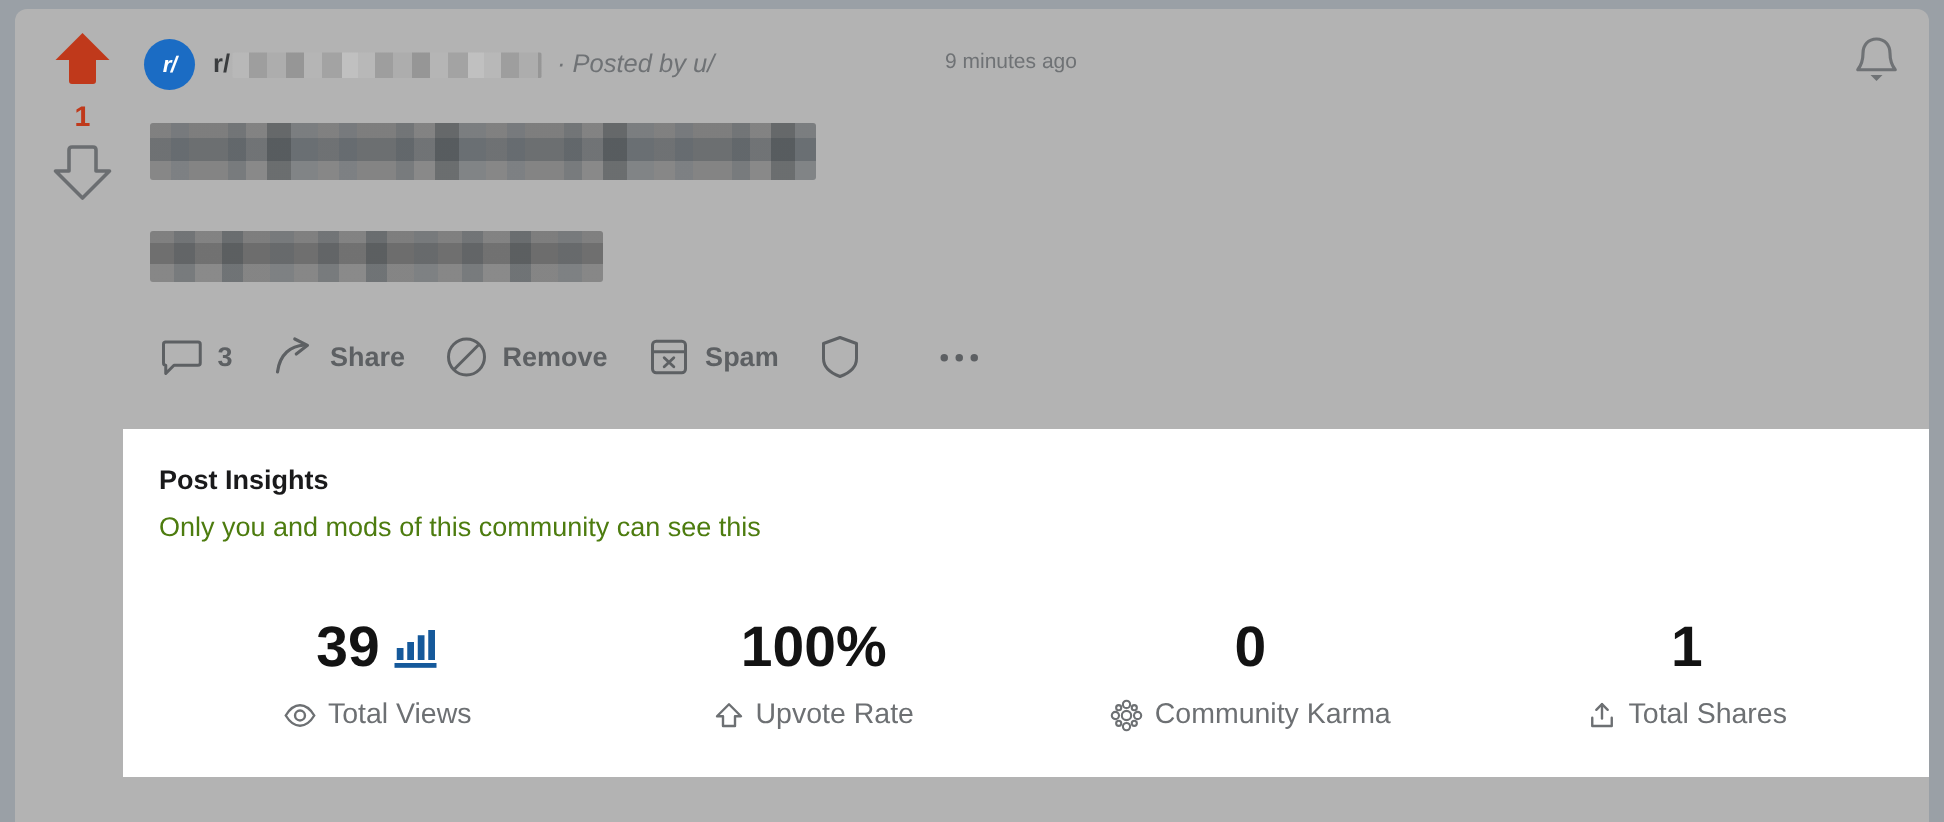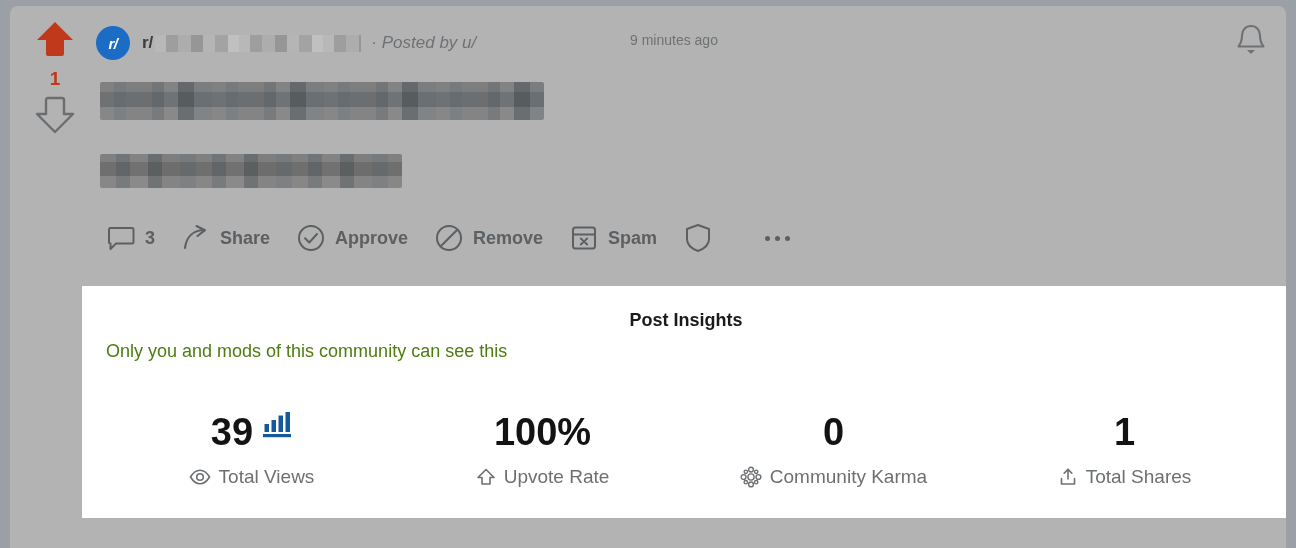--- a/index.html
+++ b/index.html
@@ -214,21 +214,20 @@
     height: 232px;
     background: #ffffff;
     box-sizing: border-box;
     padding: 24px 28px 0 24px;
   }
   #insights-title {
     font-size: 18px;
     font-weight: 700;
     color: #1a1a1b;
     margin: 0 0 10px 0;
-    text-align: center;
   }
   #insights-subtitle {
     font-size: 18px;
     color: #4d7c0f;
     margin: 0;
   }
   #insights-stats {
     position: absolute;
     left: 24px;
     top: 124px;
@@ -236,20 +235,21 @@
     display: flex;
   }
   .stat-cell {
     flex: 1 1 0;
     display: flex;
     flex-direction: column;
     align-items: center;
   }
   .stat-value-row {
     display: flex;
+    align-items: center;
     gap: 9px;
     height: 44px;
   }
   .stat-value {
     font-size: 38px;
     font-weight: 700;
     color: #131313;
     line-height: 44px;
     font-family: "Liberation Sans", sans-serif;
   }
@@ -321,29 +321,20 @@
       <div class="action-item">
         <span class="action-icon">
           <svg width="30" height="30" viewBox="0 0 30 30" aria-hidden="true">
             <path d="M4 25 C5.5 13 13 7.5 22 7" fill="none" stroke="#5d6063" stroke-width="2.1" stroke-linecap="round"></path>
             <path d="M15.5 3 L24 7.2 L16.5 13" fill="none" stroke="#5d6063" stroke-width="2.1" stroke-linecap="round" stroke-linejoin="round"></path>
           </svg>
         </span>
         <span class="action-label">Share</span>
       </div>
 
-      <div class="action-item">
-        <span class="action-icon">
-          <svg width="30" height="30" viewBox="0 0 30 30" aria-hidden="true">
-            <circle cx="15" cy="15" r="12" fill="none" stroke="#5d6063" stroke-width="2"></circle>
-            <path d="M9 15.2 L13.3 19.5 L21 11" fill="none" stroke="#5d6063" stroke-width="2" stroke-linecap="round" stroke-linejoin="round"></path>
-          </svg>
-        </span>
-        <span class="action-label">Approve</span>
-      </div>
 
       <div class="action-item">
         <span class="action-icon">
           <svg width="30" height="30" viewBox="0 0 30 30" aria-hidden="true">
             <circle cx="15" cy="15" r="12" fill="none" stroke="#5d6063" stroke-width="2"></circle>
             <line x1="6.7" y1="23.3" x2="23.3" y2="6.7" stroke="#5d6063" stroke-width="2"></line>
           </svg>
         </span>
         <span class="action-label">Remove</span>
       </div>

